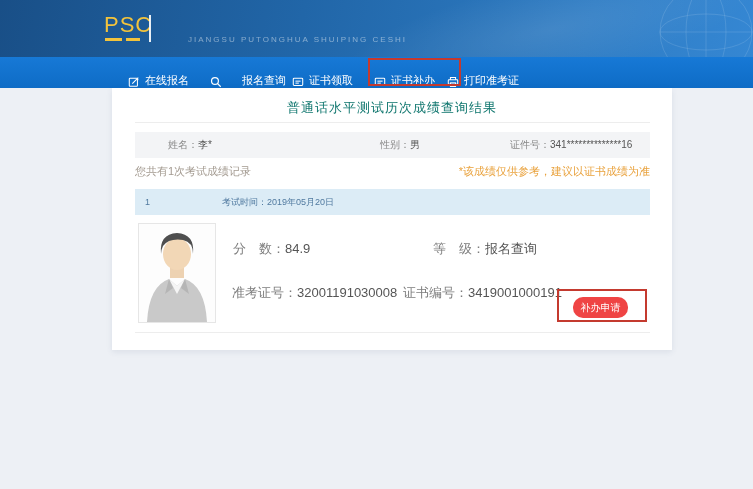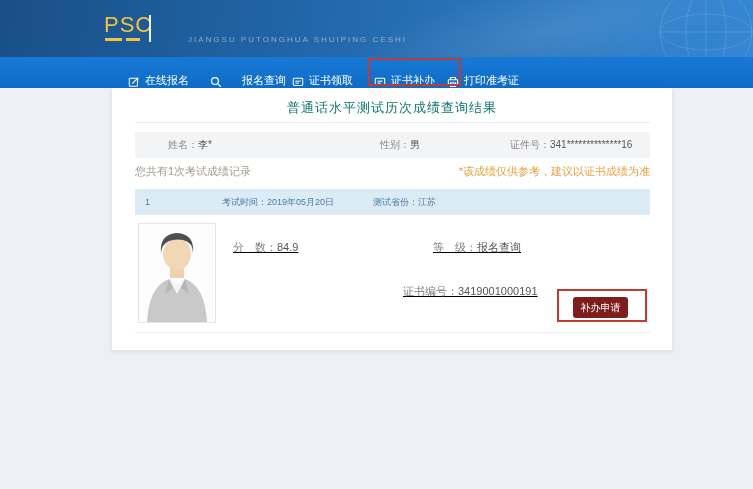--- a/index.html
+++ b/index.html
@@ -53,30 +53,30 @@
 
   .record-row { position: absolute; left: 23px; top: 101px; width: 515px; height: 26px; background: #dcecf6;
                 color: #50799f; font-size: 9px; line-height: 26px; }
   .rec-cell { position: absolute; top: 0; white-space: nowrap; }
   .rc-idx { left: 10px; } .rc-time { left: 87px; } .rc-prov { left: 238px; } .rc-stat { left: 405px; }
 
   .photo { position: absolute; left: 26px; top: 135px; width: 78px; height: 100px;
            background: #fcfcfc; border: 1px solid #e6e6e6; overflow: hidden; }
   .photo svg { display: block; }
 
-  .detail-cell { position: absolute; font-size: 11px; white-space: nowrap; text-decoration: underline; }
+  .detail-cell { position: absolute; font-size: 13px; white-space: nowrap; }
   .dc-score { left: 121px; top: 152px; }
   .dc-level { left: 321px; top: 152px; }
   .dc-ticket { left: 120px; top: 196px; }
   .dc-cert { left: 291px; top: 196px; }
   .detail-cell .lbl { color: #7d7d7d; }
   .detail-cell .val { color: #555555; }
 
   .reissue-btn { position: absolute; left: 461px; top: 209px; width: 55px; height: 21px;
-                 background: #7f1d1d; color: #ffffff; font-size: 10px; border: none; border-radius: 3px;
+                 background: #ef4444; color: #ffffff; font-size: 10px; border: none; border-radius: 10px;
                  cursor: pointer; text-align: center; line-height: 21px;
                  font-family: "Liberation Sans", "DejaVu Sans", sans-serif; }
   .anno-btn { left: 445px; top: 201px; width: 90px; height: 33px; }
 </style>
 </head>
 <body>
 
 <div class="stage">
 
   <div class="hdr">
@@ -169,23 +169,20 @@
     <div class="note-row">
       <span class="note-left">您共有1次考试成绩记录</span>
       <span class="note-right">*该成绩仅供参考，建议以证书成绩为准</span>
     </div>
 
     <div class="record-row">
       <span class="rec-cell rc-idx">1</span>
       <span class="rec-cell rc-time">
         <span>考试时间：</span><span>2019年05月20日</span>
       </span>
-      <span class="rec-cell rc-prov">
-        <span>测试省份：</span><span>江苏</span>
-      </span>
     </div>
 
     <div class="photo">
       <svg width="76" height="98" viewBox="0 0 76 98">
         <rect x="0" y="0" width="76" height="98" fill="#fdfdfd"></rect>
 
         <rect x="31" y="40" width="14" height="14" fill="#edd2b2"></rect>
 
         <ellipse cx="38" cy="30" rx="14" ry="16" fill="#f2d7b6"></ellipse>
 
@@ -199,20 +196,23 @@
         <path d="M46 55 L50 70 L42 64 Z" fill="#b5b5b5"></path>
       </svg>
     </div>
 
     <span class="detail-cell dc-score">
       <span class="lbl">分　数：</span><span class="val">84.9</span>
     </span>
     <span class="detail-cell dc-level">
       <span class="lbl">等　级：</span><span class="val">报名查询</span>
     </span>
+    <span class="detail-cell dc-ticket">
+      <span class="lbl">准考证号：</span><span class="val">32001191030008</span>
+    </span>
     <span class="detail-cell dc-cert">
       <span class="lbl">证书编号：</span><span class="val">3419001000191</span>
     </span>
 
     <button class="reissue-btn">补办申请</button>
     <div class="anno anno-btn"></div>
 
     <div class="div2"></div>
   </div>
 

